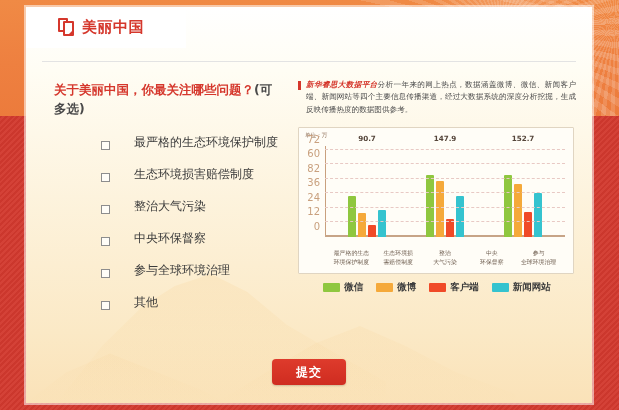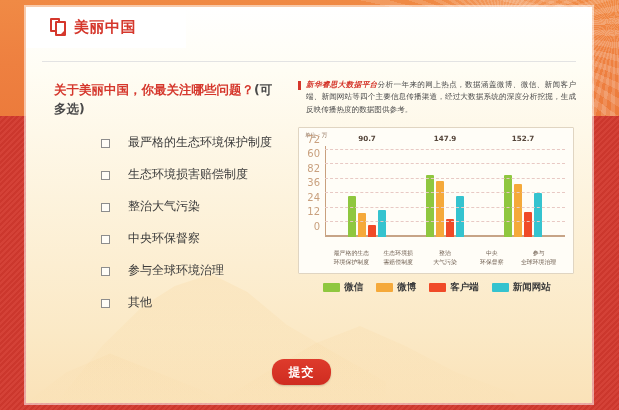--- a/index.html
+++ b/index.html
@@ -58,21 +58,21 @@
   .m2 { left: 190px; width: 300px; height: 110px;
         background: linear-gradient(180deg, rgba(244,198,128,.40), rgba(250,228,182,.10));
         clip-path: polygon(0% 100%, 18% 70%, 33% 46%, 48% 30%, 63% 48%, 80% 72%, 100% 92%, 100% 100%); }
   .m3 { left: 0px; width: 200px; height: 80px;
         background: linear-gradient(180deg, rgba(243,192,118,.33), rgba(250,228,182,.06));
         clip-path: polygon(0% 100%, 20% 62%, 42% 38%, 64% 60%, 88% 84%, 100% 100%); }
 
   
   .card-header {
     position: absolute; left: 0; top: 0; width: 160px; height: 41px;
-    display: flex; align-items: center; gap: 7px; padding-left: 24px;
+    display: flex; align-items: center; gap: 7px; padding-left: 32px;
     background: #ffffff;
   }
   .logo-icon { width: 17px; height: 19px; position: relative; flex: none; }
   .logo-icon .pg {
     position: absolute; border: 2px solid #d5372c; border-radius: 1px; background: #ffffff;
   }
   .logo-icon .pg.back { left: 0; top: 0; width: 10px; height: 14px; }
   .logo-icon .pg.front { left: 5px; top: 3px; width: 11px; height: 15px; }
   .logo-icon .pg.front::after {
     content: ""; position: absolute; right: -1px; bottom: -1px;
@@ -88,21 +88,21 @@
 
   
   .left-col { position: absolute; left: 28px; top: 73px; width: 226px; }
   .q-title {
     color: #d5372c; font-size: 12.5px; font-weight: bold; line-height: 1.55;
     font-family: "DejaVu Sans", "Liberation Sans", sans-serif;
   }
   .q-title .hint { color: #4a4a4a; font-weight: bold; }
   .opt-list { margin-top: 16px; }
   .opt {
-    display: flex; align-items: center; gap: 18px;
+    display: flex; align-items: flex-end; gap: 24px;
     margin-bottom: 17px; cursor: pointer; padding-left: 47px;
   }
   .cb {
     flex: none; width: 9px; height: 9px; margin-top: 3px;
     border: 1px solid #8d8d8d; background: #fffdf7;
   }
   .opt-label {
     font-size: 12px; color: #3b3b3b; line-height: 1.25;
     font-family: "DejaVu Sans", "Liberation Sans", sans-serif;
   }
@@ -158,23 +158,23 @@
   .legend {
     margin-top: 7px; display: flex; justify-content: center; gap: 13px; align-items: center;
   }
   .leg { display: flex; align-items: center; gap: 4px; }
   .swatch { width: 17px; height: 9px; border-radius: 1px; }
   .leg-text { font-size: 9.5px; color: #3d3d3d; font-weight: bold;
               font-family: "DejaVu Sans", "Liberation Sans", sans-serif; }
 
   
   .submit {
-    position: absolute; left: 246px; top: 352px; width: 59px; height: 26px;
+    position: absolute; left: 246px; top: 352px; width: 74px; height: 26px;
     background: linear-gradient(180deg,#de3b2c 0%, #cf2c20 100%);
-    border: none; border-radius: 12px; color: #ffffff; cursor: pointer;
+    border: none; border-radius: 4px; color: #ffffff; cursor: pointer;
     font-size: 12px; font-weight: bold; letter-spacing: 1px;
     box-shadow: 0 1px 2px rgba(0,0,0,.18);
     font-family: "DejaVu Sans", "Liberation Sans", sans-serif;
   }
 </style>
 </head>
 <body>
 
 <div class="page">
 

